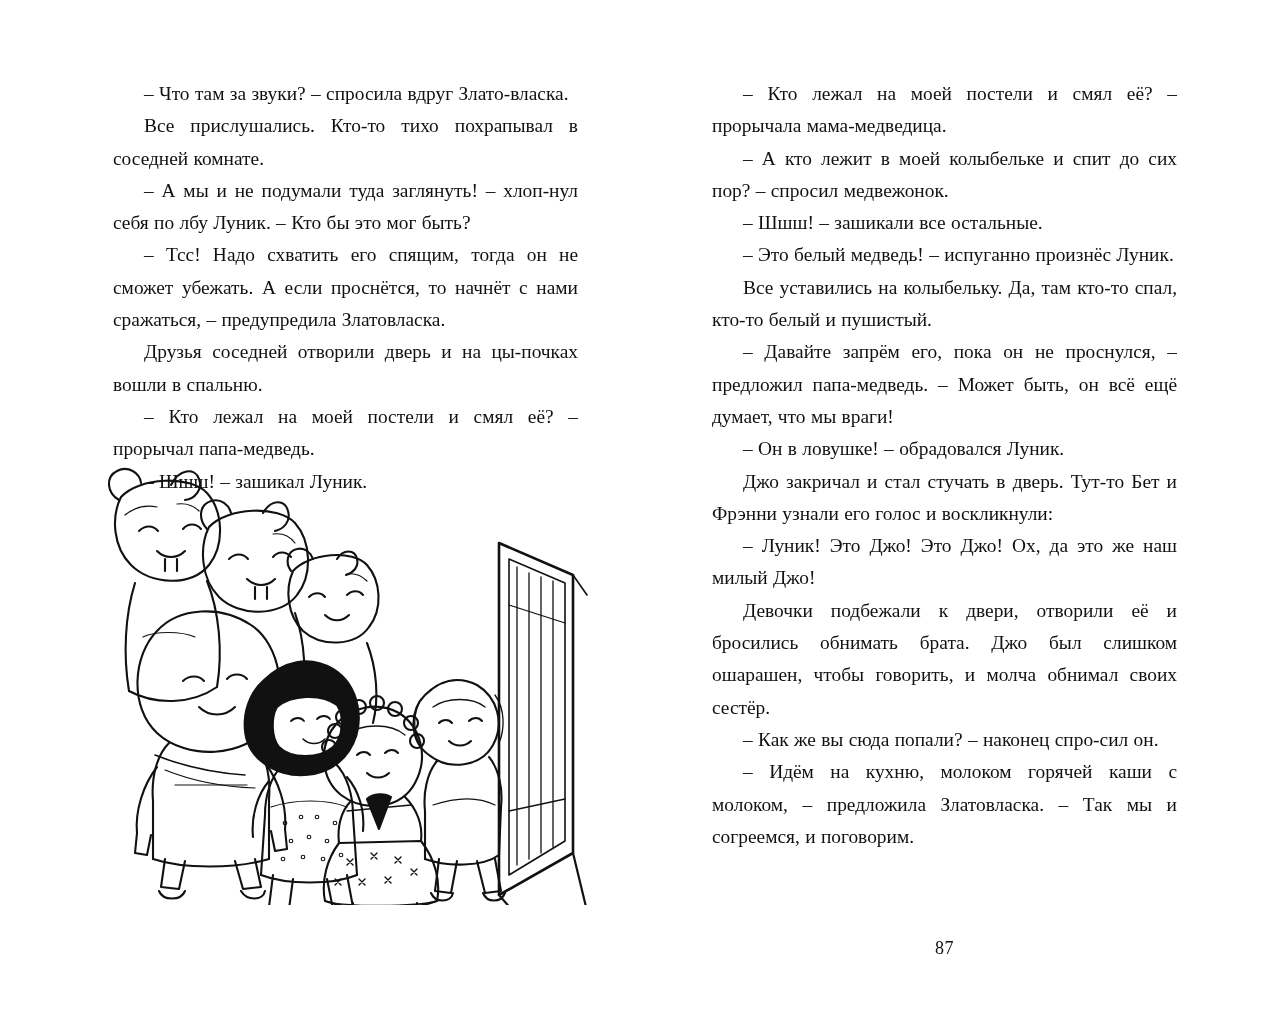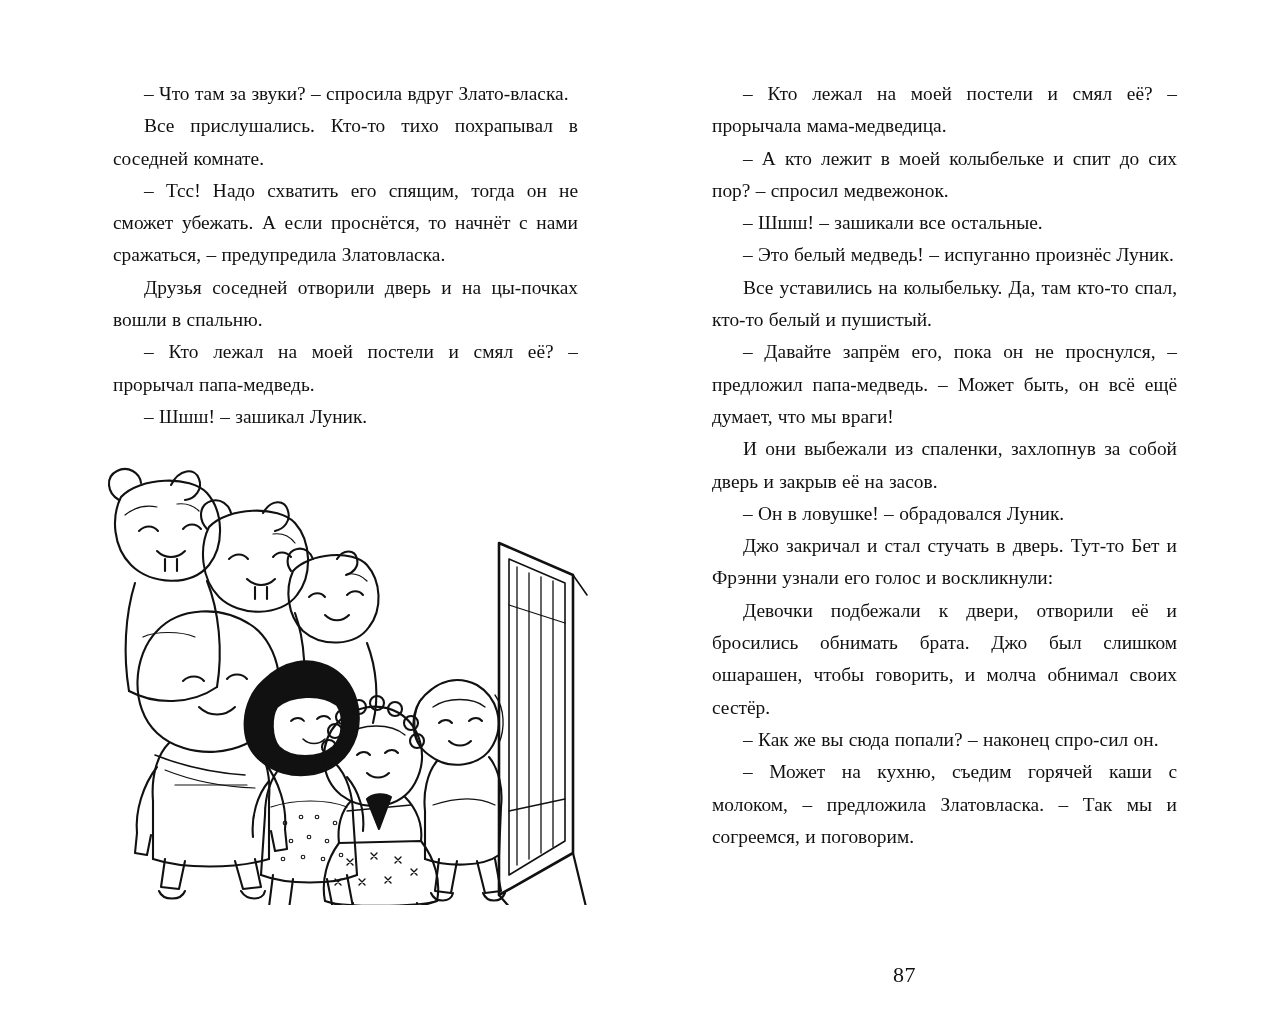--- a/index.html
+++ b/index.html
@@ -45,59 +45,59 @@
     position: absolute;
     left: 95px;
     top: 455px;
     width: 520px;
     height: 450px;
   }
   .illustration svg { display: block; }
 
   .folio {
     position: absolute;
-    left: 672px;
+    left: 712px;
     top: 938px;
     width: 465px;
     text-align: center;
-    font-size: 22px;
+    font-size: 18px;
     letter-spacing: 0.5px;
     font-family: "Liberation Serif", serif;
-    margin-top: 24px;
   }
 </style>
 </head>
 <body>
 
 <div class="page">
 
   <div class="columns">
 
     <div class="col col-left">
       <p class="para">– Что там за звуки? – спросила вдруг Злато-власка.</p>
       <p class="para">Все прислушались. Кто-то тихо похрапывал в соседней комнате.</p>
+      <p class="para">– А мы и не подумали туда заглянуть! – хлоп-нул себя по лбу Луник. – Кто бы это мог быть?</p>
       <p class="para">– Тсс! Надо схватить его спящим, тогда он не сможет убежать. А если проснётся, то начнёт с нами сражаться, – предупредила Златовласка.</p>
       <p class="para">Друзья соседней отворили дверь и на цы-почках вошли в спальню.</p>
       <p class="para">– Кто лежал на моей постели и смял её? – прорычал папа-медведь.</p>
       <p class="para">– Шшш! – зашикал Луник.</p>
     </div>
 
     <div class="col col-right">
       <p class="para">– Кто лежал на моей постели и смял её? – прорычала мама-медведица.</p>
       <p class="para">– А кто лежит в моей колыбельке и спит до сих пор? – спросил медвежонок.</p>
       <p class="para">– Шшш! – зашикали все остальные.</p>
       <p class="para">– Это белый медведь! – испуганно произнёс Луник.</p>
       <p class="para">Все уставились на колыбельку. Да, там кто-то спал, кто-то белый и пушистый.</p>
       <p class="para">– Давайте запрём его, пока он не проснулся, – предложил папа-медведь. – Может быть, он всё ещё думает, что мы враги!</p>
-      <p class="para">И они выбежали из спаленки, захлопнув за собой дверь и закрыв её на засов.</p>
       <p class="para">– Он в ловушке! – обрадовался Луник.</p>
       <p class="para">Джо закричал и стал стучать в дверь. Тут-то Бет и Фрэнни узнали его голос и воскликнули:</p>
+      <p class="para">– Луник! Это Джо! Это Джо! Ох, да это же наш милый Джо!</p>
       <p class="para">Девочки подбежали к двери, отворили её и бросились обнимать брата. Джо был слишком ошарашен, чтобы говорить, и молча обнимал своих сестёр.</p>
       <p class="para">– Как же вы сюда попали? – наконец спро-сил он.</p>
-      <p class="para">– Может на кухню, съедим горячей каши с молоком, – предложила Златовласка. – Так мы и согреемся, и поговорим.</p>
+      <p class="para">– Идём на кухню, молоком горячей каши с молоком, – предложила Златовласка. – Так мы и согреемся, и поговорим.</p>
     </div>
 
   </div>
 
   <div class="illustration">
     <svg width="520" height="450" viewBox="0 0 520 450" xmlns="http://www.w3.org/2000/svg">
       <g fill="none" stroke="#111111" stroke-width="2.1" stroke-linecap="round" stroke-linejoin="round">
 
         <path d="M60 300 C90 312 120 318 150 320" stroke-width="1.6"></path>
         <path d="M70 315 C100 327 130 332 160 333" stroke-width="1.2"></path>

